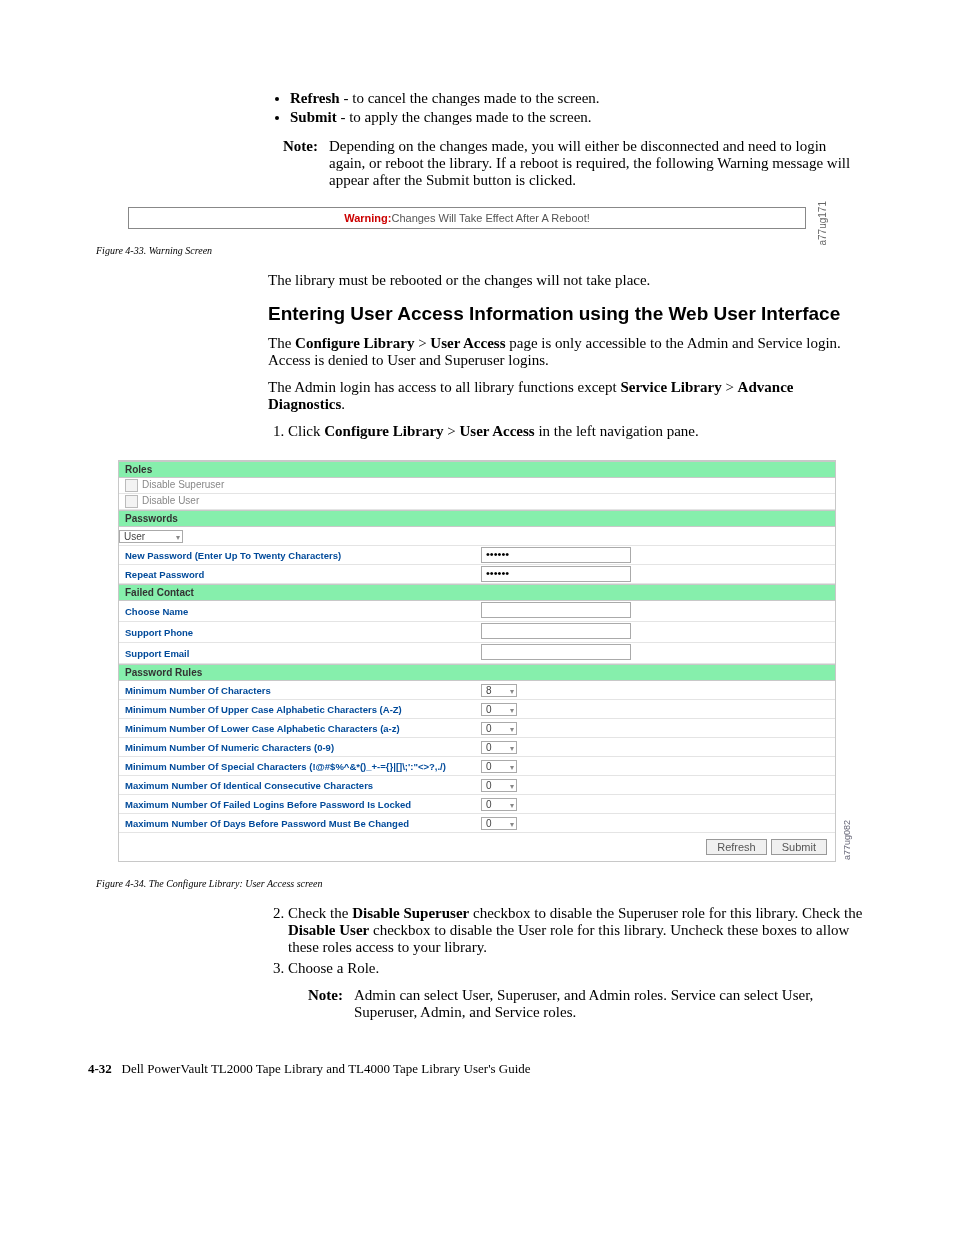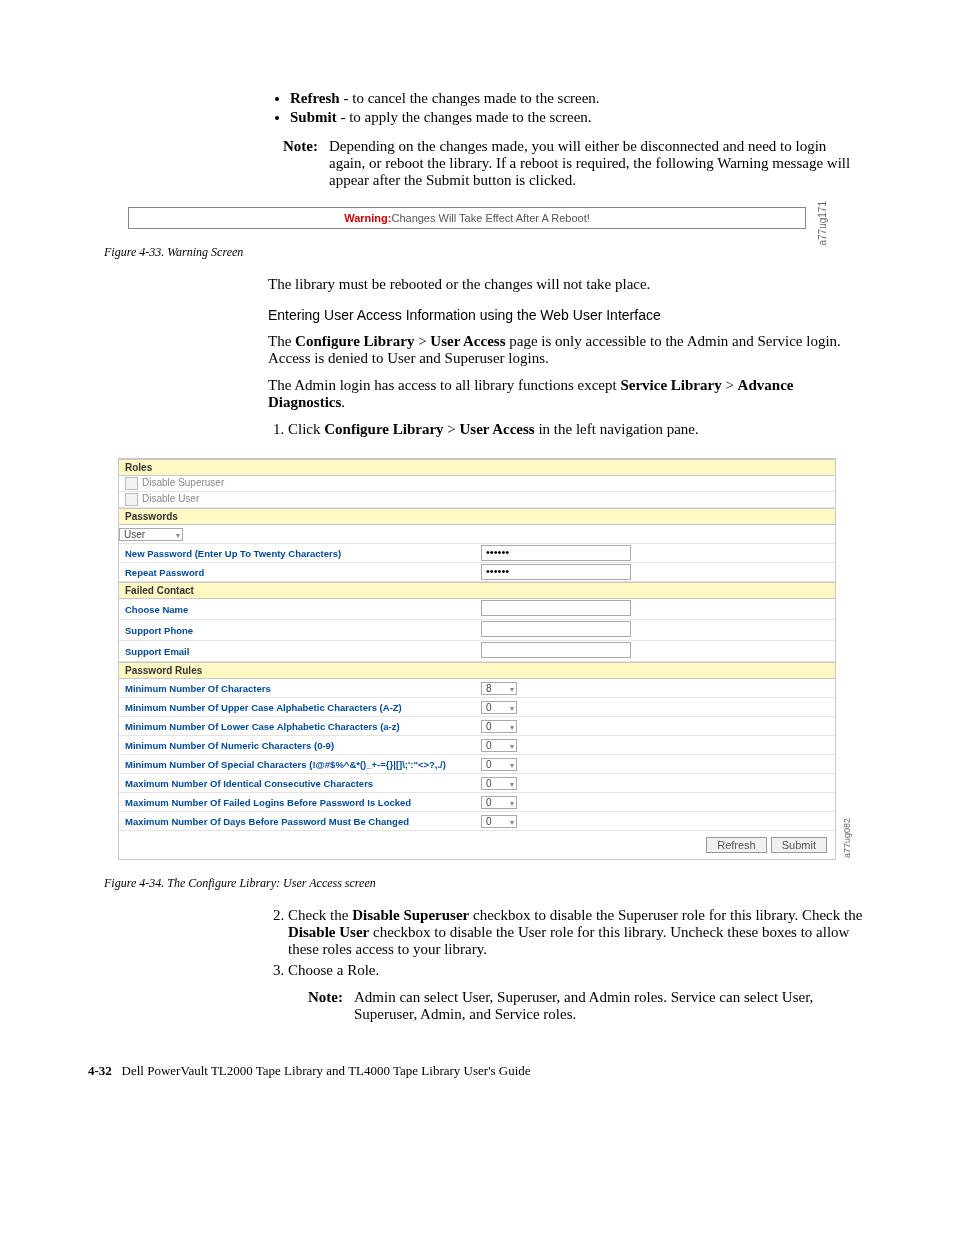--- a/index.html
+++ b/index.html
@@ -37,42 +37,42 @@
     right: 38px;
     top: -6px;
     font-size: 10px;
     font-family: Arial, sans-serif;
     color: #666;
     writing-mode: vertical-rl;
     transform: rotate(180deg);
   }
   .fig-caption {
     font-style: italic;
-    font-size: 12px;
-    margin: 16px 0 16px 16px;
+    font-size: 10px;
+    margin: 16px 0 16px 8px;
   }
   .body-p { font-size: 15px; margin: 10px 0; }
   h3.section {
     font-family: Arial, sans-serif;
-    font-weight: normal;
-    font-size: 14px;
+    font-weight: bold;
+    font-size: 19px;
     margin: 14px 0 2px 0;
   }
   ol.steps { font-size: 15px; margin: 6px 0; padding-left: 20px; }
   ol.steps li { margin-bottom: 4px; }
   
   .admin-ui {
     border: 1px solid #c8c8c8;
     font-family: Tahoma, Arial, sans-serif;
     font-size: 10px;
     margin: 20px 30px 4px 30px;
     position: relative;
   }
   .section-hdr {
-    background: #fef9c3;
+    background: #86efac;
     border-bottom: 1px solid #c8c8c8;
     border-top: 1px solid #c8c8c8;
     color: #333;
     font-weight: bold;
     font-size: 10px;
     padding: 2px 6px;
   }
   .chk-row {
     padding: 1px 6px;
     border-bottom: 1px solid #e4e4e4;

